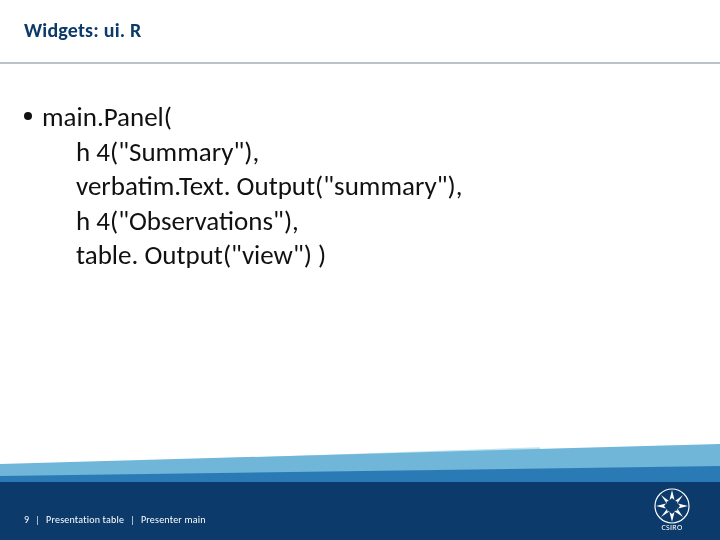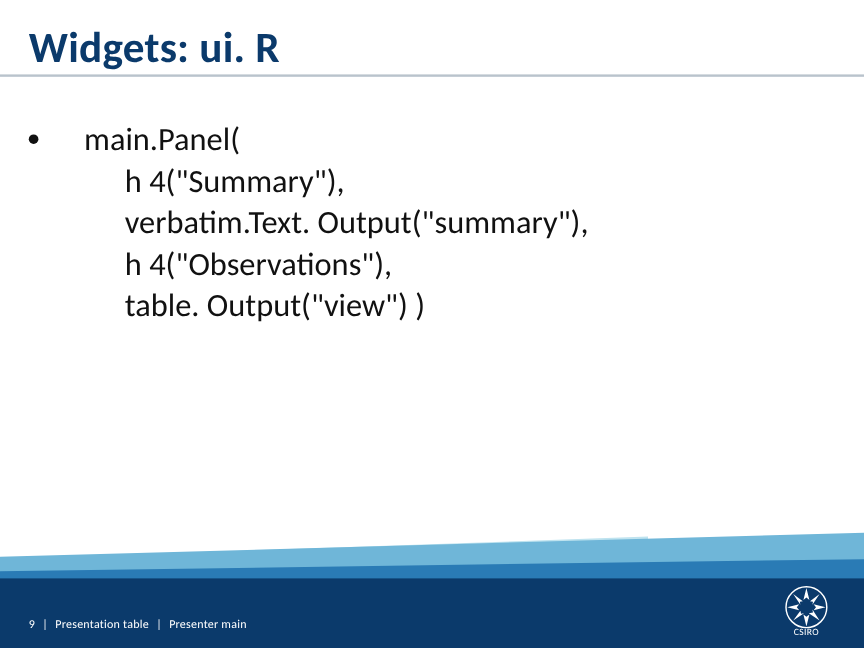--- a/index.html
+++ b/index.html
@@ -2,21 +2,21 @@
 <html><head>
 <meta charset="utf-8">
 <style>
   * { margin: 0; padding: 0; box-sizing: border-box; }
   html, body { width: 720px; height: 540px; font-family: Calibri, Arial, sans-serif; background: #fff; overflow: hidden; }
   .slide { position: relative; width: 720px; height: 540px; background: #fff; }
   .title {
     position: absolute;
     top: 18px;
     left: 24px;
-    font-size: 36px;
+    font-size: 20px;
     font-weight: 700;
     color: #0b3a6b;
     letter-spacing: 0.2px;
   }
   .title-underline {
     position: absolute;
     top: 62px;
     left: 0;
     width: 720px;
     height: 2px;
@@ -32,21 +32,21 @@
     line-height: 1.28;
   }
   .bullet-row { display: flex; align-items: flex-start; }
   .bullet-dot {
     width: 8px; height: 8px; border-radius: 50%;
     background: #111;
     margin-top: 12px;
     margin-right: 10px;
     flex: 0 0 auto;
   }
-  .code-block { white-space: pre; font-family: Calibri, Arial, sans-serif; margin-left: 28px; }
+  .code-block { white-space: pre; font-family: Calibri, Arial, sans-serif; }
   .indent { padding-left: 52px; }
   .footer-band {
     position: absolute;
     left: 0; bottom: 0; width: 720px; height: 72px;
   }
   .band-dark {
     position: absolute; left: 0; bottom: 0; width: 720px; height: 58px;
     background: #0b3a6b;
   }
   .band-mid {

